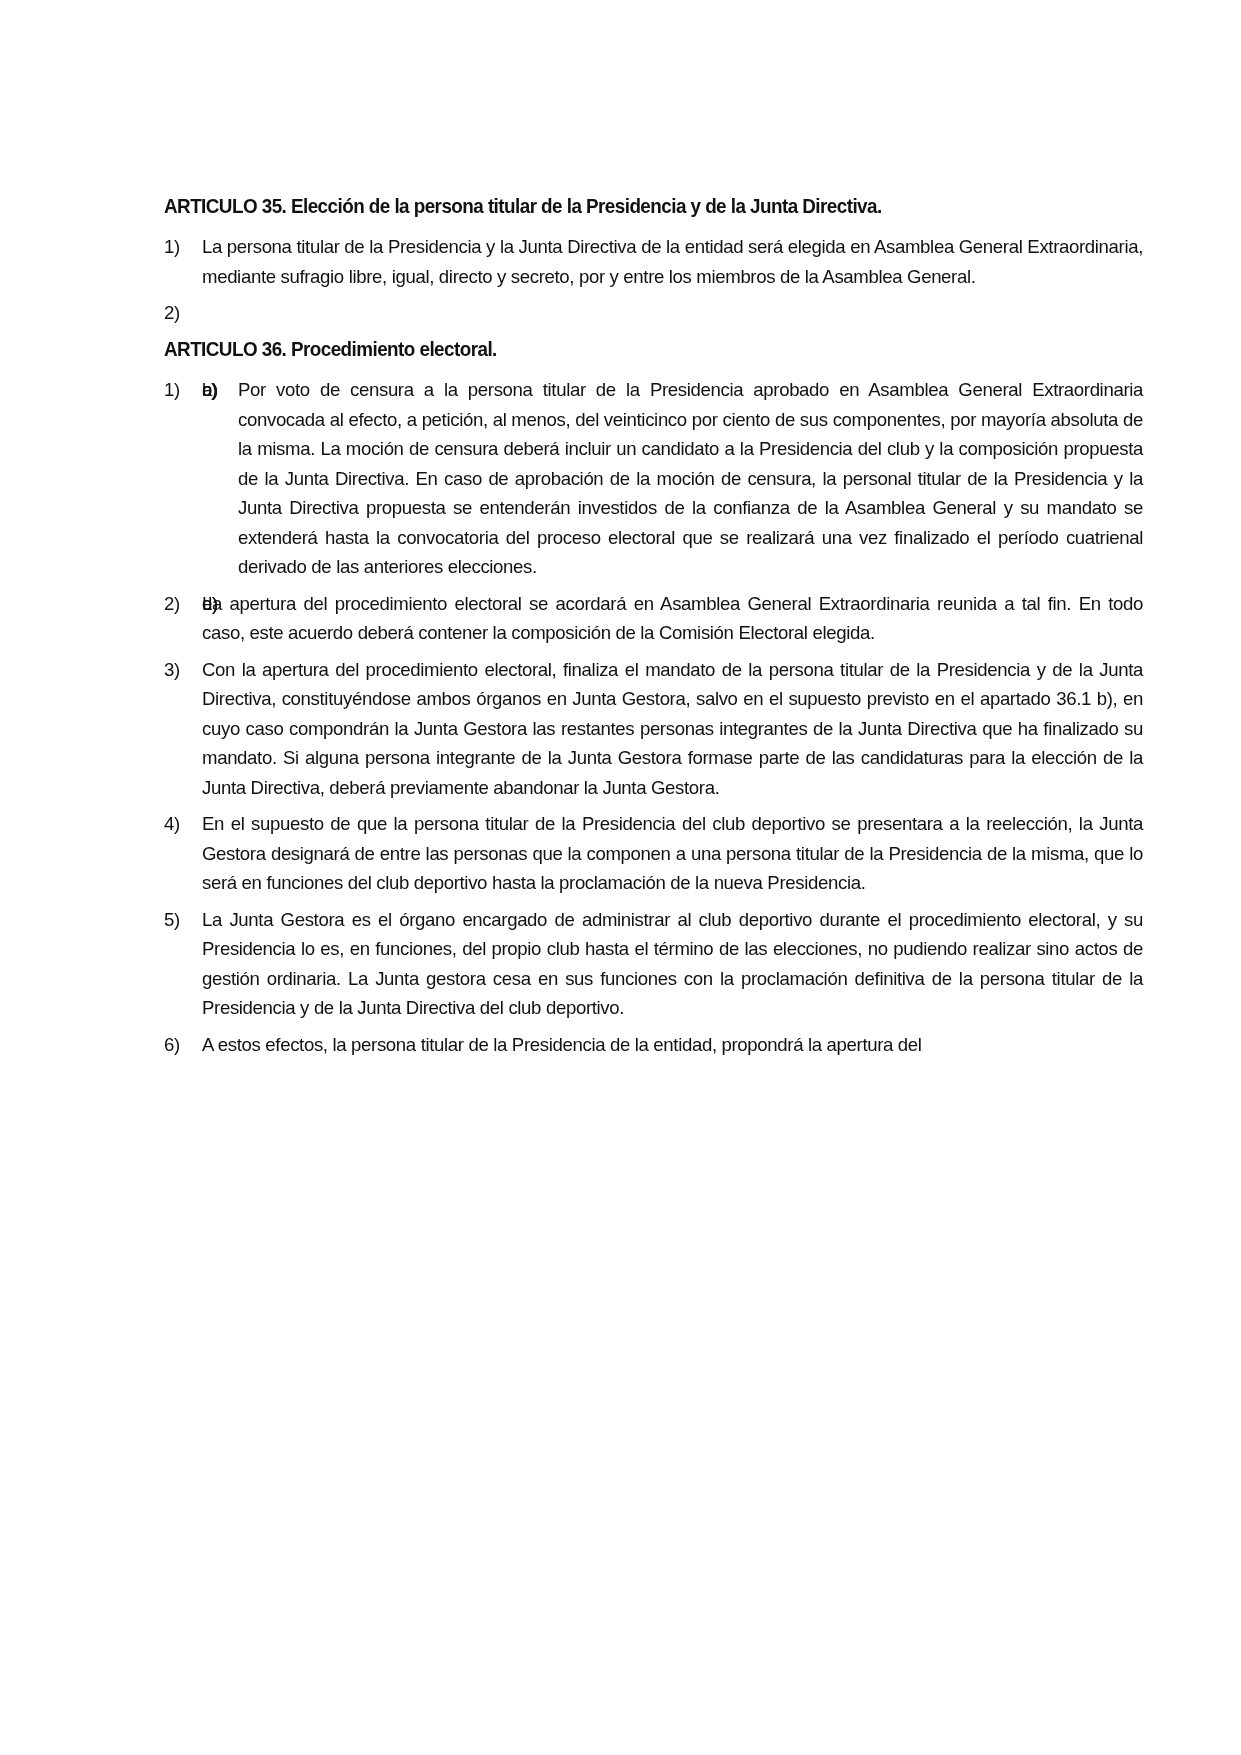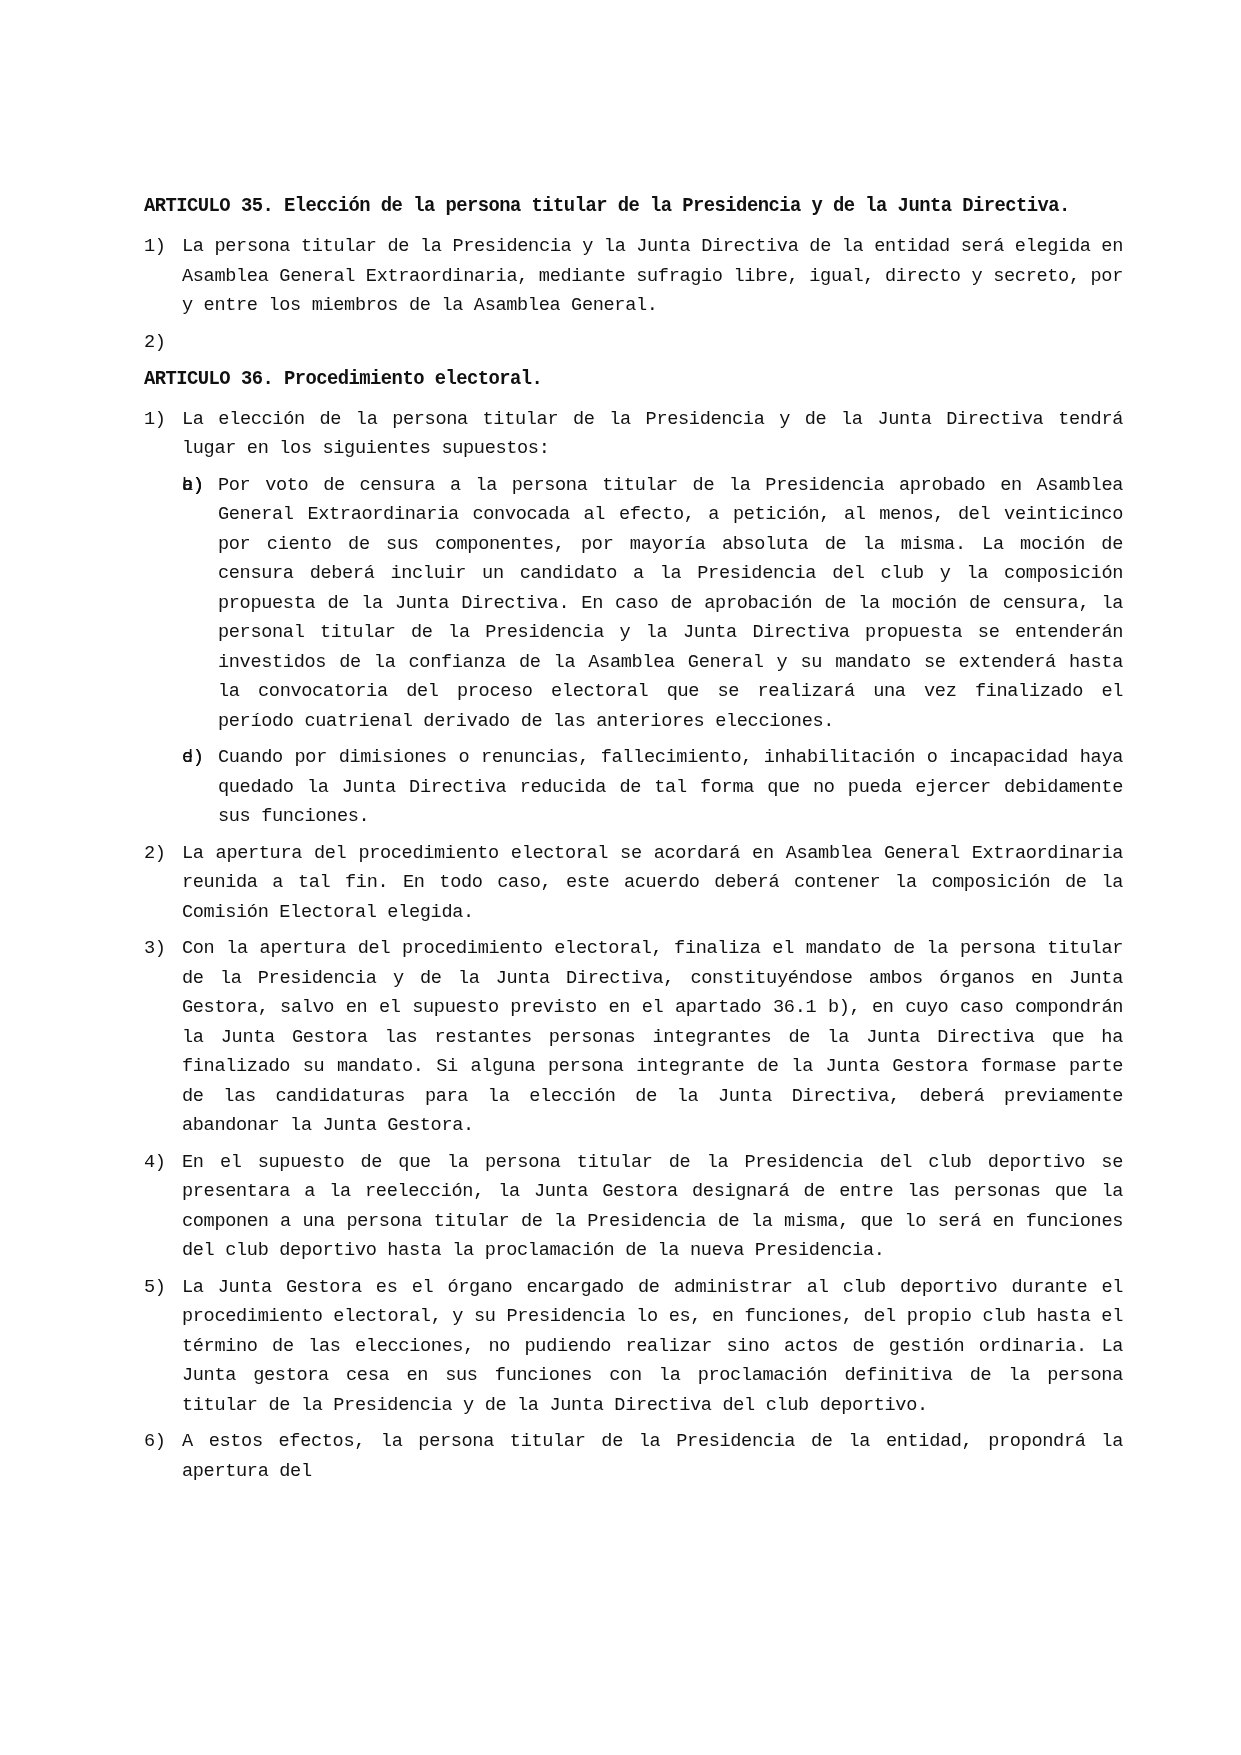--- a/index.html
+++ b/index.html
@@ -1,18 +1,18 @@
 <!DOCTYPE html>
 <html><head>
 <meta charset="utf-8">
 <style>
   html, body { margin: 0; padding: 0; background: #ffffff; }
   body { width: 1241px; height: 1755px; position: relative; overflow: hidden;
          font-family: "Liberation Sans Narrow", "Liberation Sans", sans-serif; color: #111; }
-  .page { position: absolute; left: 144px; top: 192px; width: 979px; font-family: Liberation Mono, monospace; }
+  .page { position: absolute; left: 164px; top: 192px; width: 979px; }
   .heading { font-weight: bold; font-size: 20.5px; letter-spacing: -0.6px; margin: 0; line-height: 28px; transform: scaleX(0.92); transform-origin: left center; white-space: nowrap; }
   .h35 { margin-bottom: 12px; }
   .h36 { margin-top: 44px; margin-bottom: 12px; }
   ol.list { list-style: none; padding: 0; margin: 0; }
   .item { position: relative; padding-left: 38px; font-size: 18.6px; line-height: 29.5px;
           text-align: justify; margin-bottom: 7px; letter-spacing: -0.35px; }
   .num { position: absolute; left: 0; top: 0; }
   ol.sub { list-style: none; padding: 0; margin: 7px 0 0 0; }
   .subitem { position: relative; padding-left: 36px; text-align: justify; margin-bottom: 7px; }
   .letter { position: absolute; left: 0; top: 0; }
@@ -30,38 +30,36 @@
     </li>
     <li class="item">
       <span class="num">2)</span>
     </li>
   </ol>
 
   <h2 class="heading h36">ARTICULO 36. Procedimiento electoral.</h2>
   <ol class="list">
     <li class="item">
       <span class="num">1)</span>
-      <span>La elección de la persona titular de la Presidencia y de la Junta Directiva tendrá lugar en los siguientes supuestos:</span>
       <ol class="sub">
         <li class="subitem">
           <span class="letter">a)</span>
         </li>
         <li class="subitem">
           <span class="letter">b)</span>
         </li>
         <li class="subitem">
           <span class="letter">c)</span>
           <span>Por voto de censura a la persona titular de la Presidencia aprobado en Asamblea General Extraordinaria convocada al efecto, a petición, al menos, del veinticinco por ciento de sus componentes, por mayoría absoluta de la misma. La moción de censura deberá incluir un candidato a la Presidencia del club y la composición propuesta de la Junta Directiva. En caso de aprobación de la moción de censura, la personal titular de la Presidencia y la Junta Directiva propuesta se entenderán investidos de la confianza de la Asamblea General y su mandato se extenderá hasta la convocatoria del proceso electoral que se realizará una vez finalizado el período cuatrienal derivado de las anteriores elecciones.</span>
         </li>
         <li class="subitem">
           <span class="letter">d)</span>
         </li>
         <li class="subitem">
           <span class="letter">e)</span>
-          <span>Cuando por dimisiones o renuncias, fallecimiento, inhabilitación o incapacidad haya quedado la Junta Directiva reducida de tal forma que no pueda ejercer debidamente sus funciones.</span>
         </li>
       </ol>
     </li>
     <li class="item">
       <span class="num">2)</span>
       <span>La apertura del procedimiento electoral se acordará en Asamblea General Extraordinaria reunida a tal fin. En todo caso, este acuerdo deberá contener la composición de la Comisión Electoral elegida.</span>
     </li>
     <li class="item">
       <span class="num">3)</span>
       <span>Con la apertura del procedimiento electoral, finaliza el mandato de la persona titular de la Presidencia  y de la Junta Directiva, constituyéndose ambos órganos en Junta Gestora, salvo en el supuesto previsto en el apartado 36.1 b), en cuyo caso compondrán la Junta Gestora las restantes personas integrantes de la Junta Directiva que ha finalizado su mandato. Si alguna persona integrante de la Junta Gestora formase parte de las candidaturas para la elección de la Junta Directiva, deberá previamente abandonar la Junta Gestora.</span>

